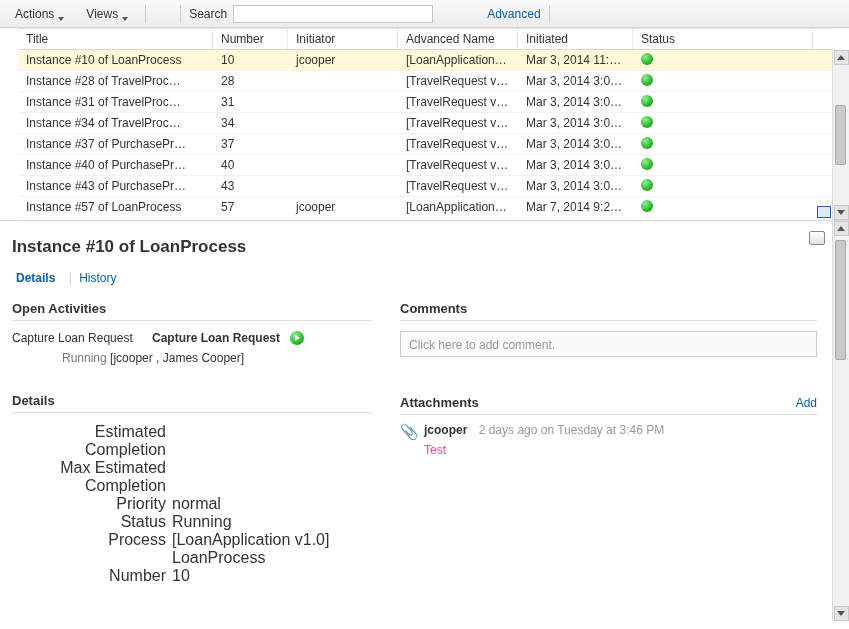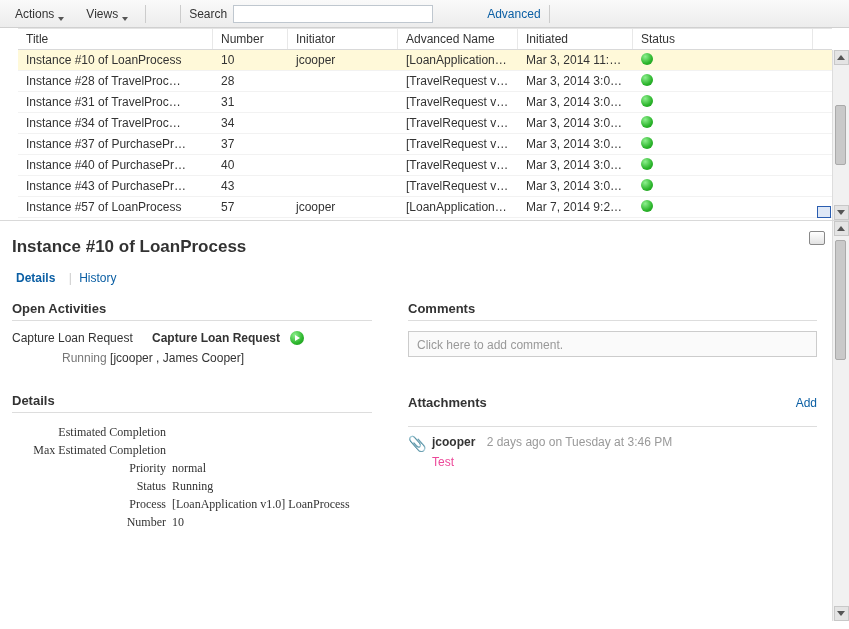--- a/index.html
+++ b/index.html
@@ -91,40 +91,40 @@
   .detail-title { font-size:17px; font-weight:bold; color:#333; }
   .det-icon {
     position:absolute; right:24px; top:10px; width:16px; height:14px;
     background:linear-gradient(#fff,#e2e2e2); border:1px solid #888; border-radius:2px;
   }
   .tabs { margin-top:12px; }
   .tab { display:inline-block; padding:2px 4px; margin-right:6px; font-size:12px; cursor:pointer; }
   .tab.active { color:#0b5fa4; font-weight:bold; }
   .tab-div { color:#ccc; }
 
-  .two-col { display:flex; gap:36px; margin-top:14px; }
+  .two-col { display:flex; gap:28px; margin-top:14px; }
   .col-l { width:360px; }
   .col-r { flex:1; padding-right:20px; }
   .sect-h { font-weight:bold; font-size:13px; color:#333; border-bottom:1px solid #ddd; padding-bottom:4px; margin-bottom:10px; }
   .activity-row { display:flex; align-items:flex-end; gap:10px; font-size:12px; }
   .activity-row .name1 { width:130px; }
   .activity-row .name2 { font-weight:bold; }
   .activity-sub { margin-left:50px; margin-top:6px; color:#777; }
   .activity-sub .who { color:#333; }
   .play-dot {
     width:14px;height:14px;border-radius:50%;
     background:radial-gradient(circle at 35% 30%,#8ef08e,#2cb52c 60%,#168f16);
     display:inline-flex;align-items:center;justify-content:center;
   }
   .play-dot::after{ content:''; display:block; width:0;height:0;border-left:5px solid #fff;border-top:3px solid transparent;border-bottom:3px solid transparent; margin-left:1px;}
-  .kv { display:flex; font-size:12px; line-height:18px;font-family:Liberation Serif, serif; }
+  .kv { display:flex; font-size:16px; line-height:18px; }
   .kv .k { width:160px; text-align:right; padding-right:6px; color:#333; }
   .kv .v { flex:1; }
   .comment-box { border:1px solid #ccc; background:#fafafa; color:#999; padding:6px 8px; height:26px; }
-  .attach-head { display:flex; justify-content:space-between; align-items:center; border-bottom:1px solid #ddd; padding-bottom:16px; margin-bottom:8px; }
+  .attach-head { display:flex; justify-content:space-between; align-items:center; border-bottom:1px solid #ddd; padding-bottom:4px; margin-bottom:8px; }
   .attach-row { display:flex; align-items:flex-start; gap:8px; }
   .clip-icon { width:16px; color:#6b8bb5; font-size:15px; }
   .attach-name { font-weight:bold; }
   .attach-meta { color:#999; margin-left:8px; }
   .attach-title { color:#ec4899; margin-left:24px; margin-top:2px; }
 </style>
 </head>
 <body>
 
 <div class="toolbar">

